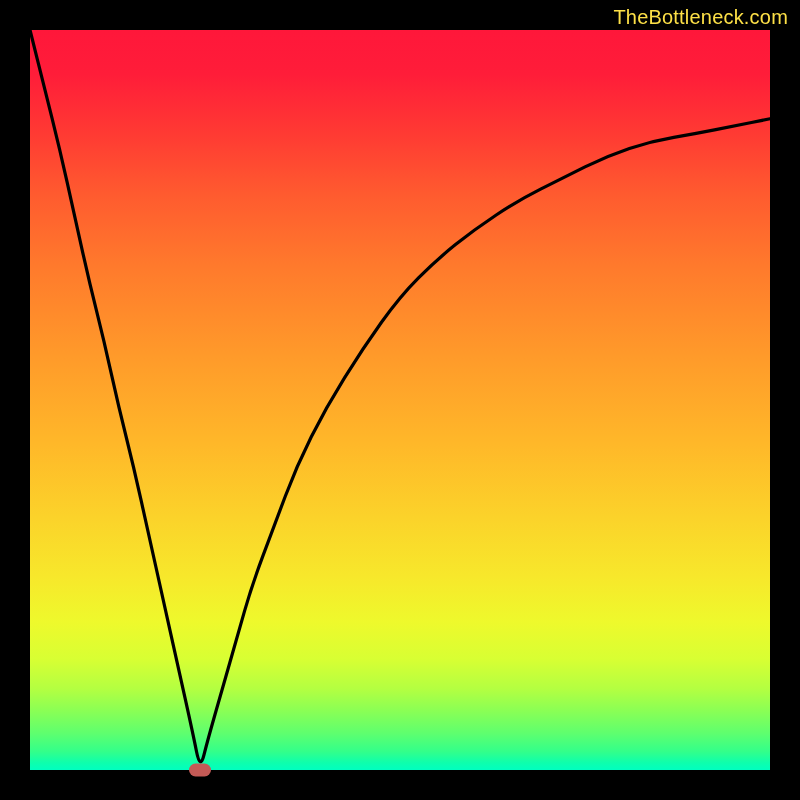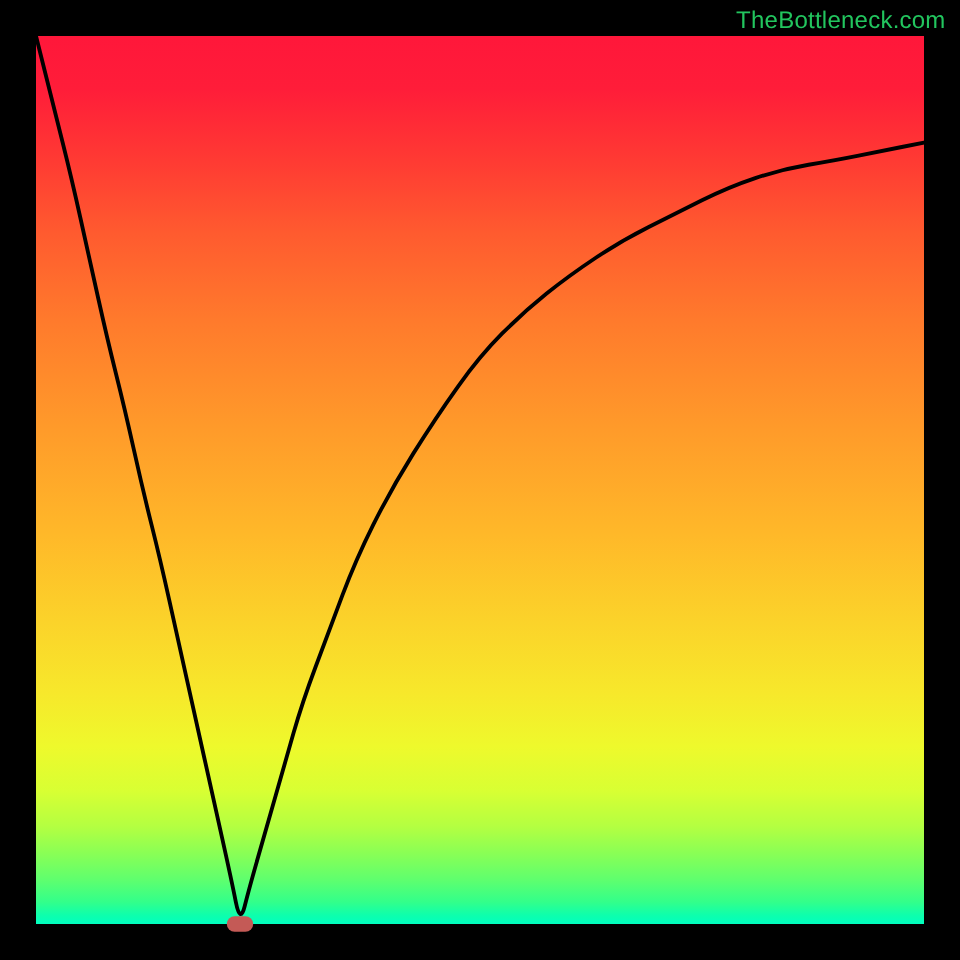--- a/index.html
+++ b/index.html
@@ -41,21 +41,21 @@
       #5fff6e 95%,
       #33ff8a 97.5%,
       #0effac 99%,
       #00ffc0 100%
     );
   }
   .watermark {
     position: absolute;
     top: 6px;
     right: 12px;
-    color: #22c55e;
+    color: #fde047;
     font-size: 20px;
     letter-spacing: 0.2px;
     font-weight: 400;
   }
   svg.curve {
     position: absolute;
     left: 0; top: 0;
     width: 740px; height: 740px;
     overflow: visible;
   }

